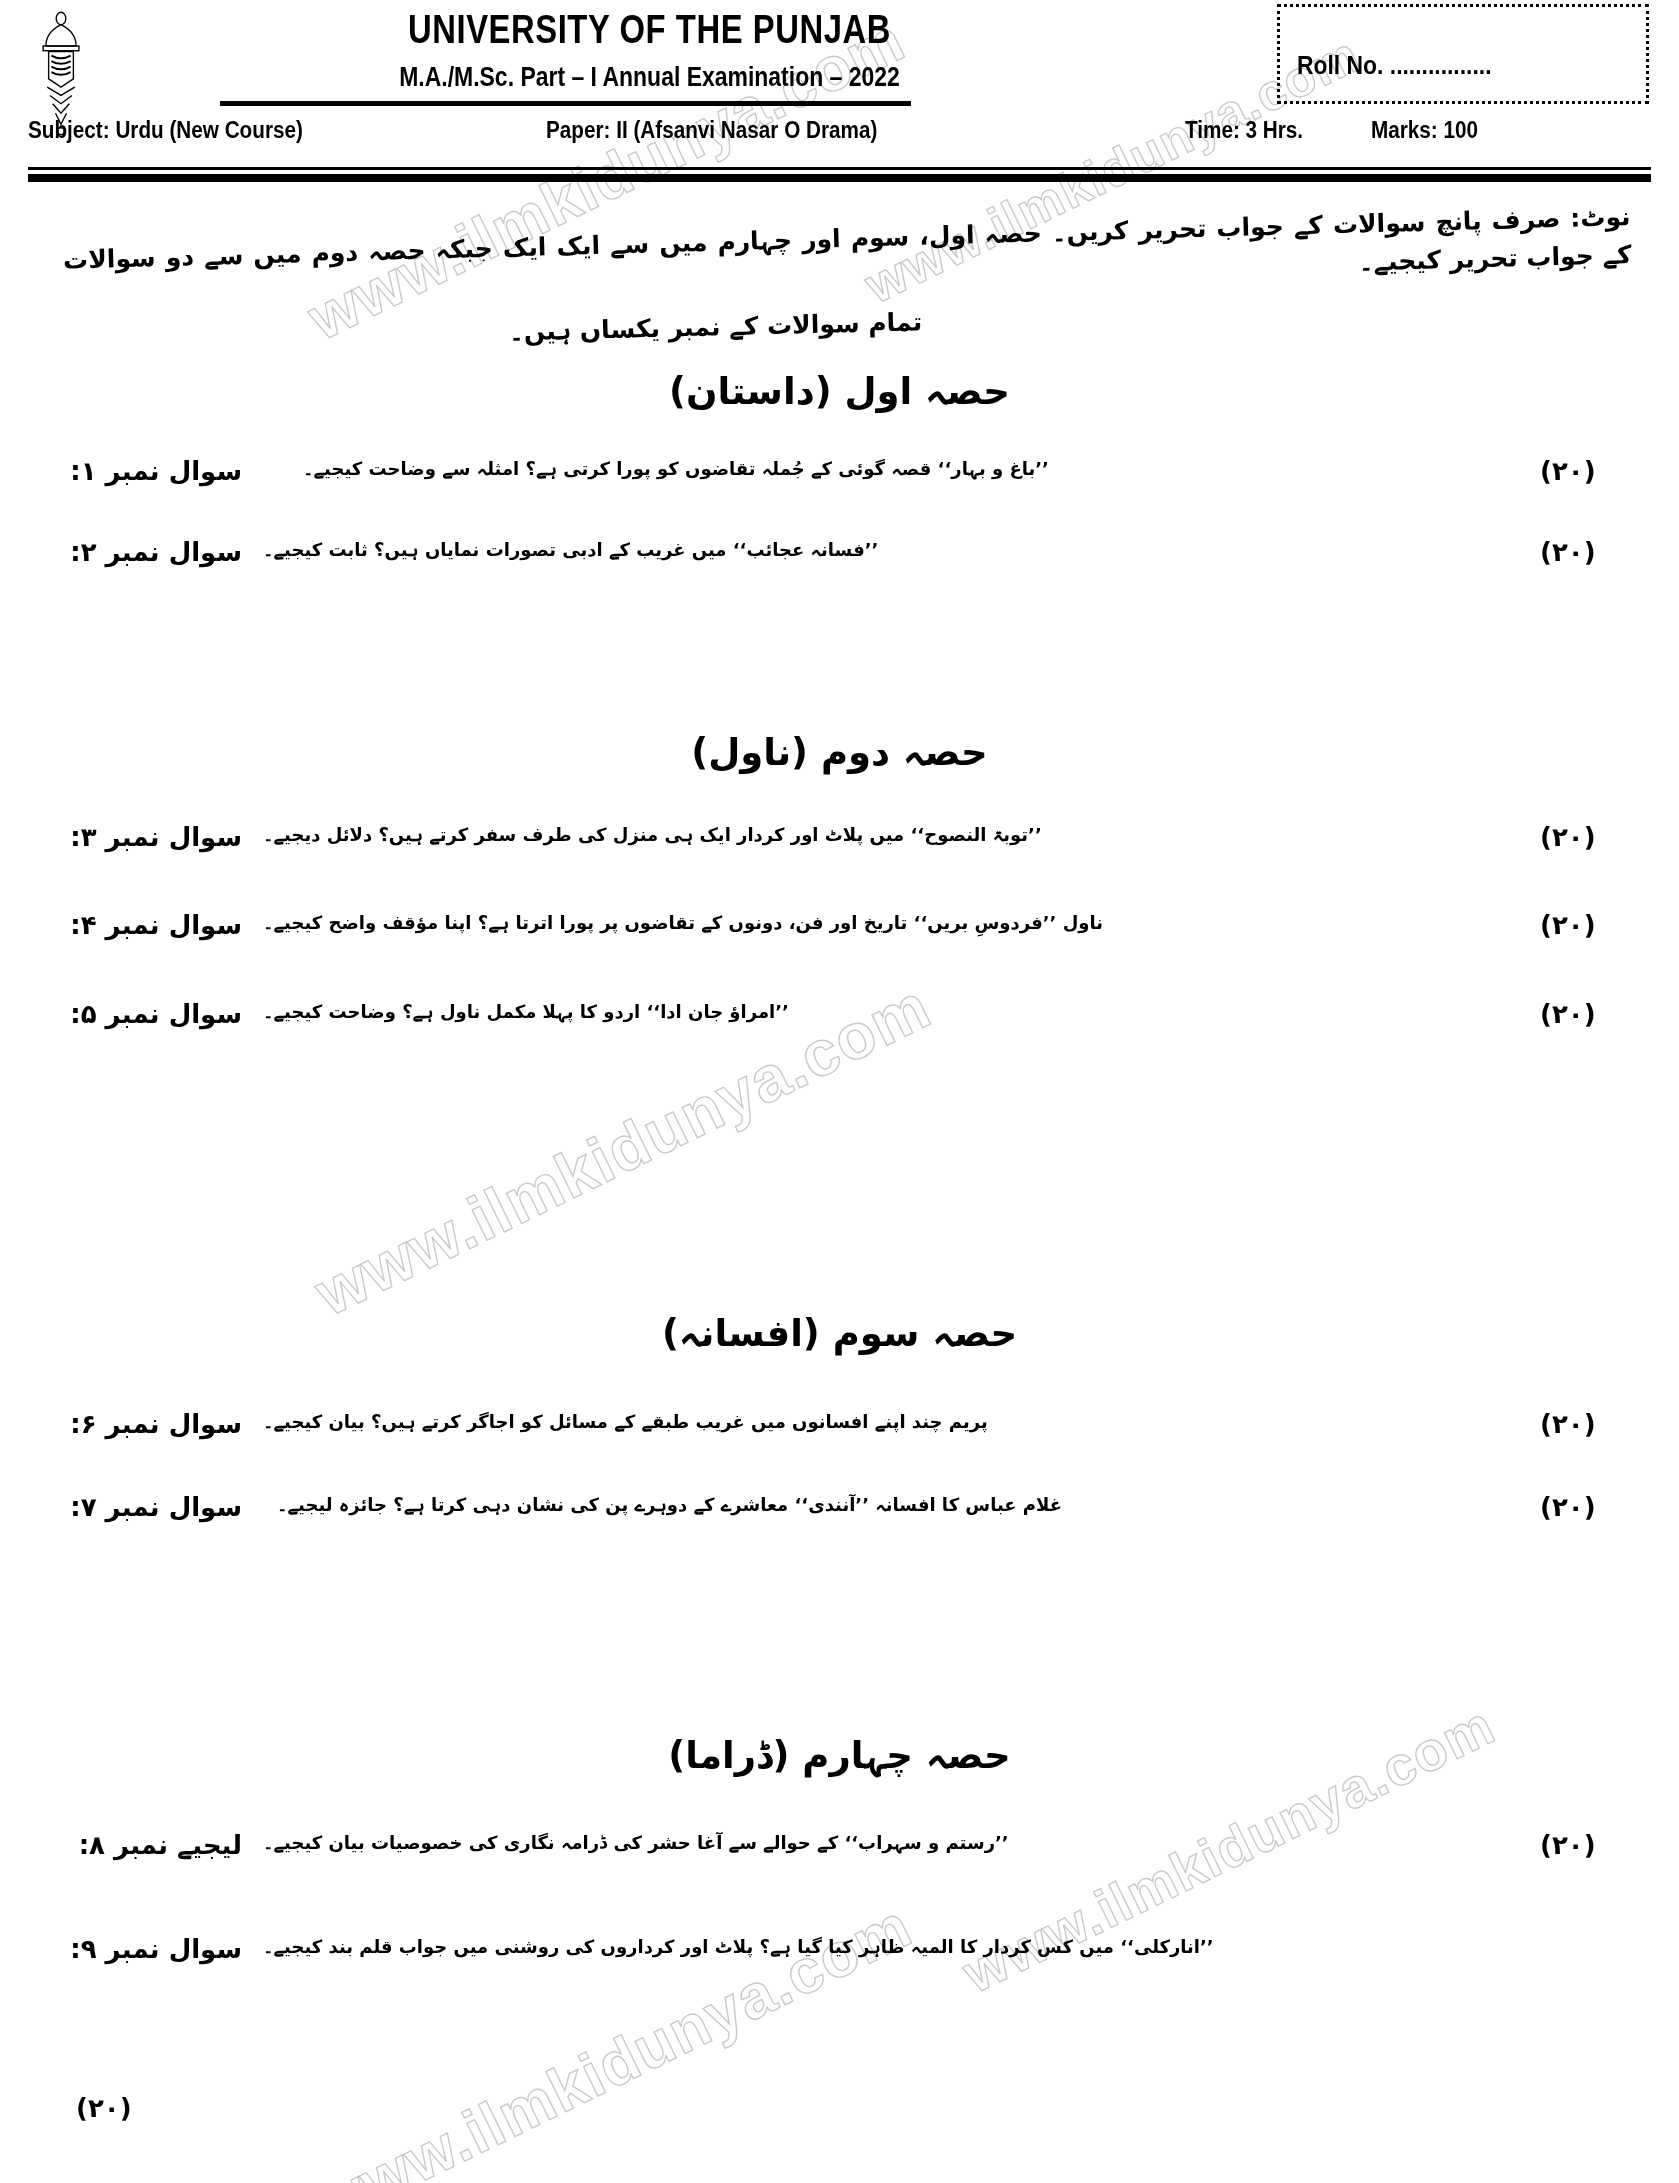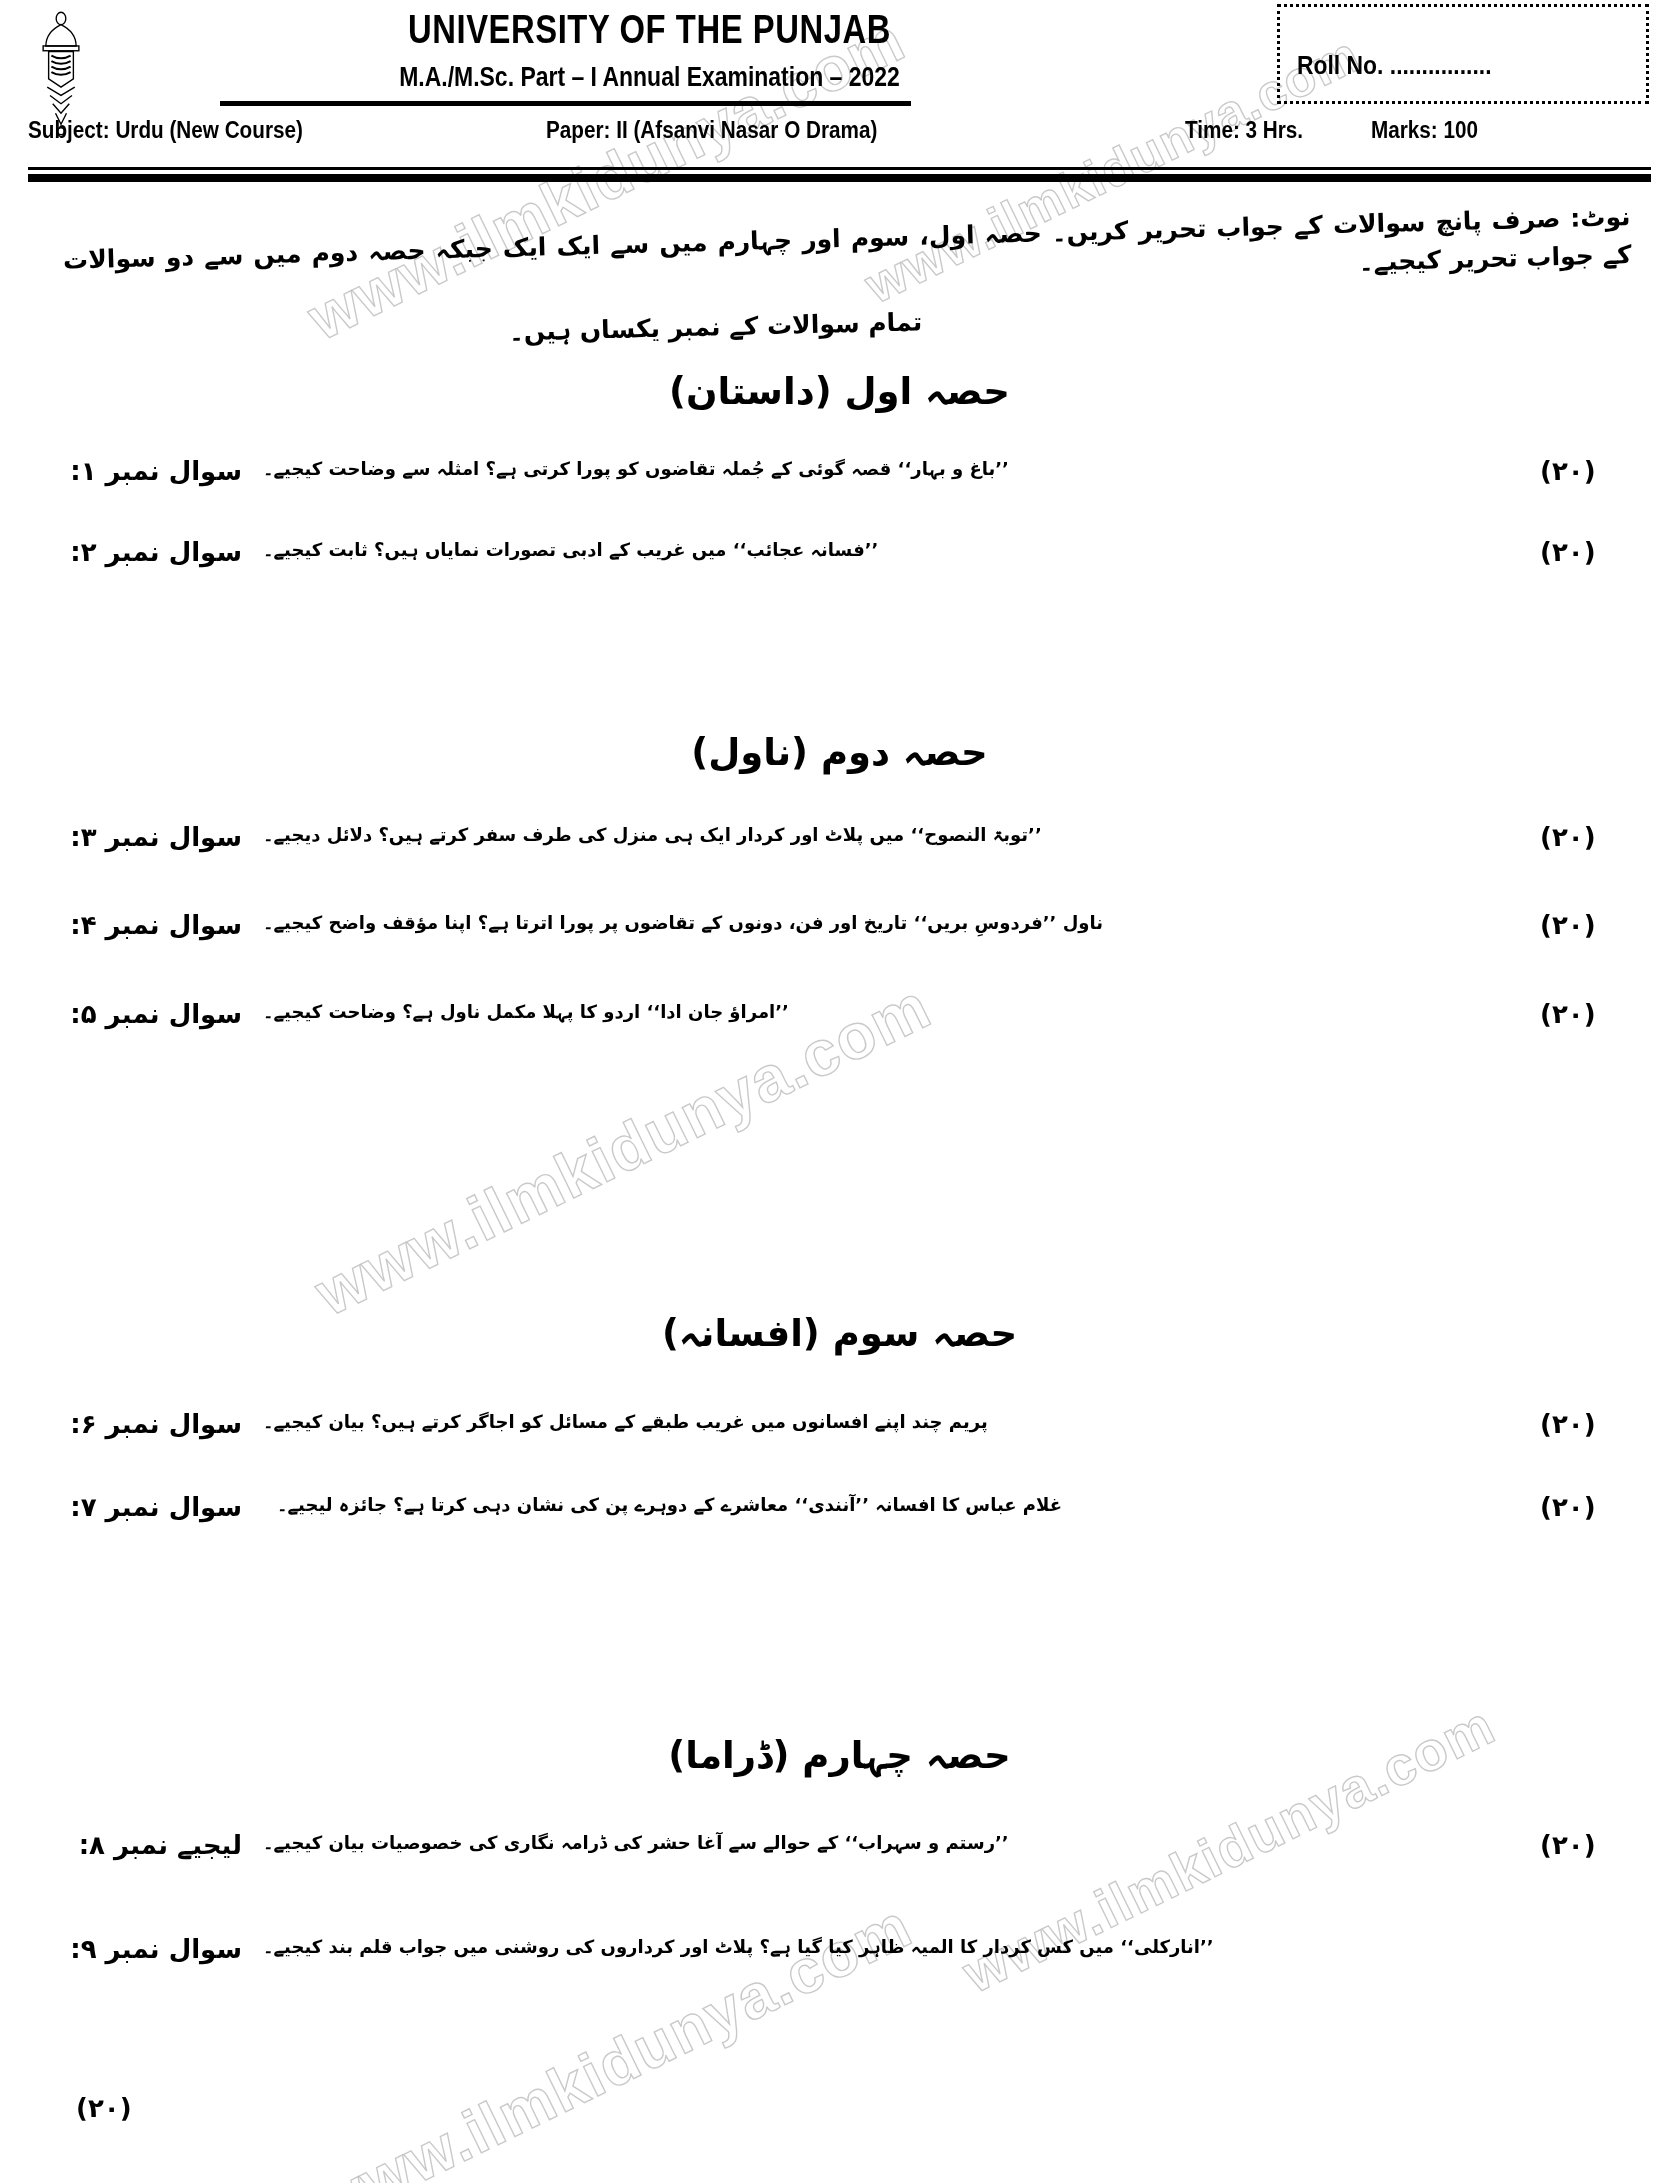--- a/index.html
+++ b/index.html
@@ -282,21 +282,21 @@
     <div class="rule-thick"></div>
   </div>
 
   <div class="note-block urdu">
     <div class="note-line-1">نوٹ: صرف پانچ سوالات کے جواب تحریر کریں۔ حصہ اول، سوم اور چہارم میں سے ایک ایک جبکہ حصہ دوم میں سے دو سوالات کے جواب تحریر کیجیے۔</div>
     <div class="note-line-2">تمام سوالات کے نمبر یکساں ہیں۔</div>
   </div>
 
   <div class="section-heading urdu" style="top:370px;">حصہ اول (داستان)</div>
 
-  <div class="qrow urdu" style="top:456px;">
+  <div class="qrow urdu" style="top:456px;gap:40px;">
     <div class="q-label">سوال نمبر ۱:</div>
     <div class="q-text">’’باغ و بہار‘‘ قصہ گوئی کے جُملہ تقاضوں کو پورا کرتی ہے؟ امثلہ سے وضاحت کیجیے۔</div>
     <div class="q-marks">(۲۰)</div>
   </div>
 
   <div class="qrow urdu" style="top:537px;">
     <div class="q-label">سوال نمبر ۲:</div>
     <div class="q-text">’’فسانہ عجائب‘‘ میں غریب کے ادبی تصورات نمایاں ہیں؟ ثابت کیجیے۔</div>
     <div class="q-marks">(۲۰)</div>
   </div>

